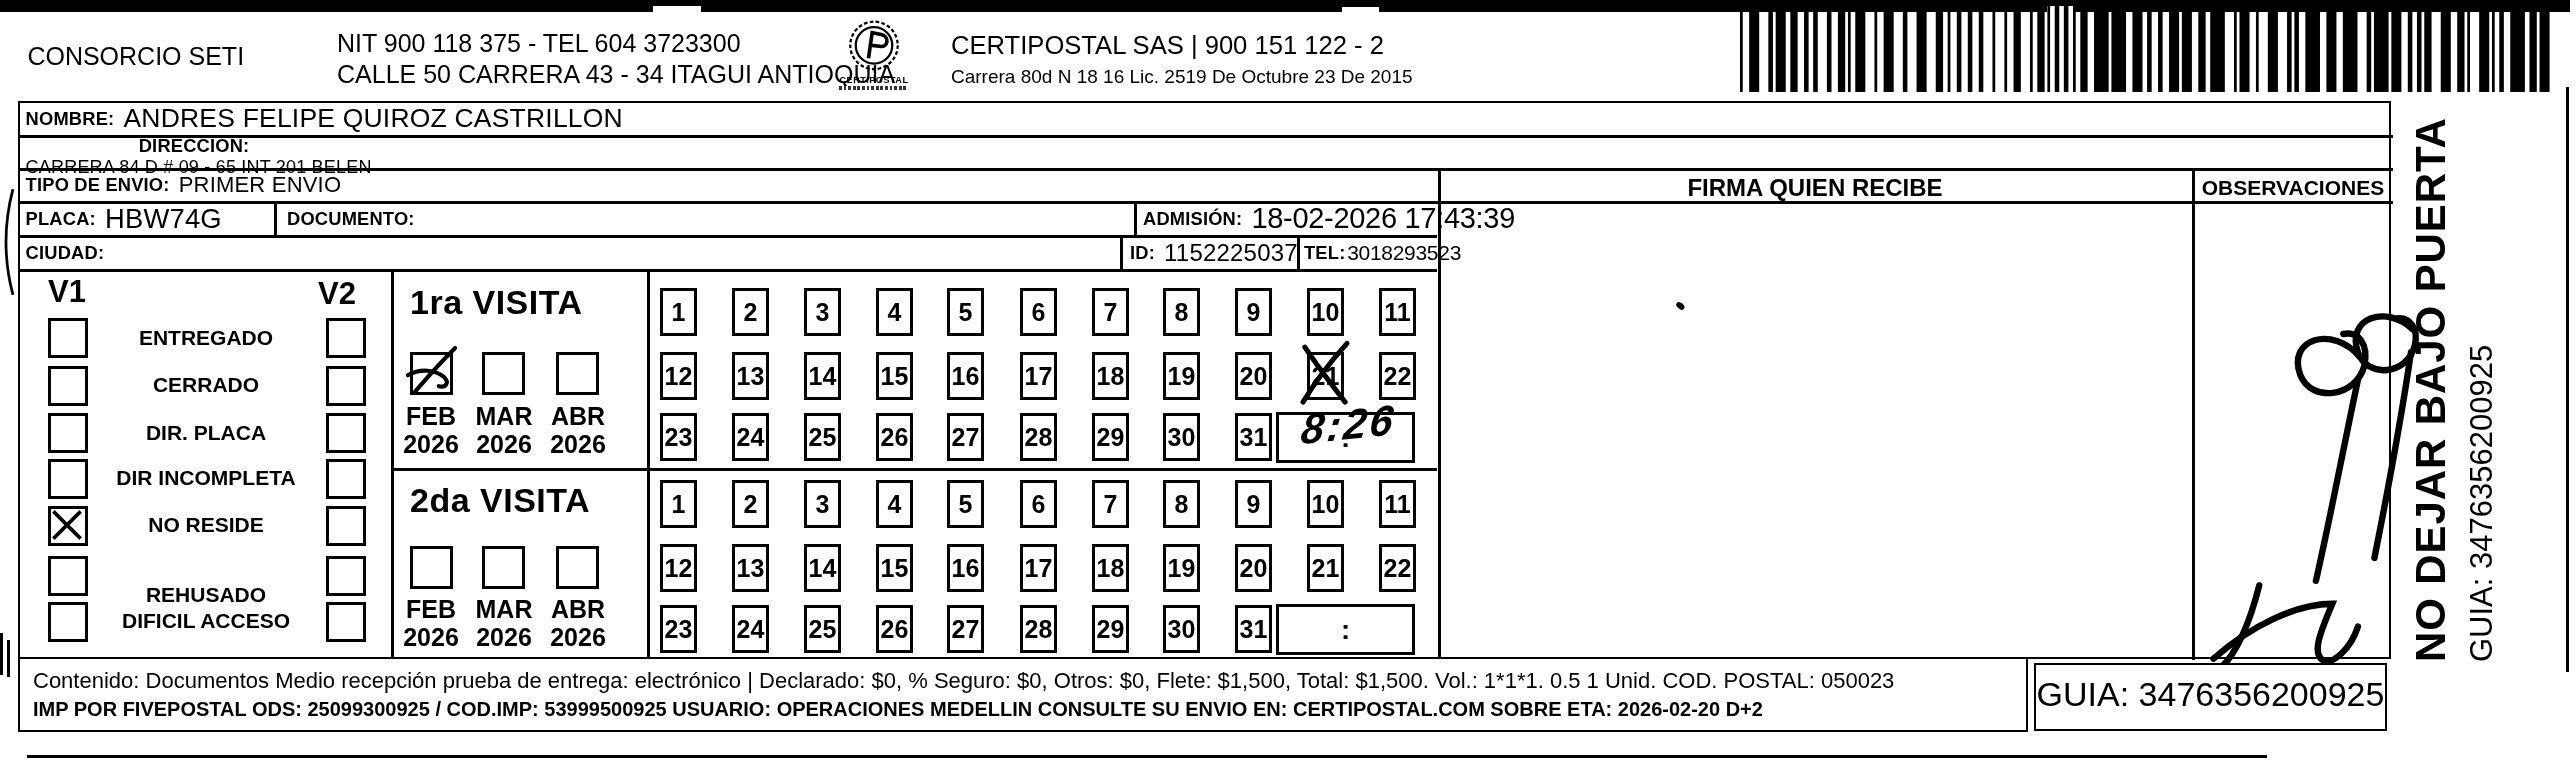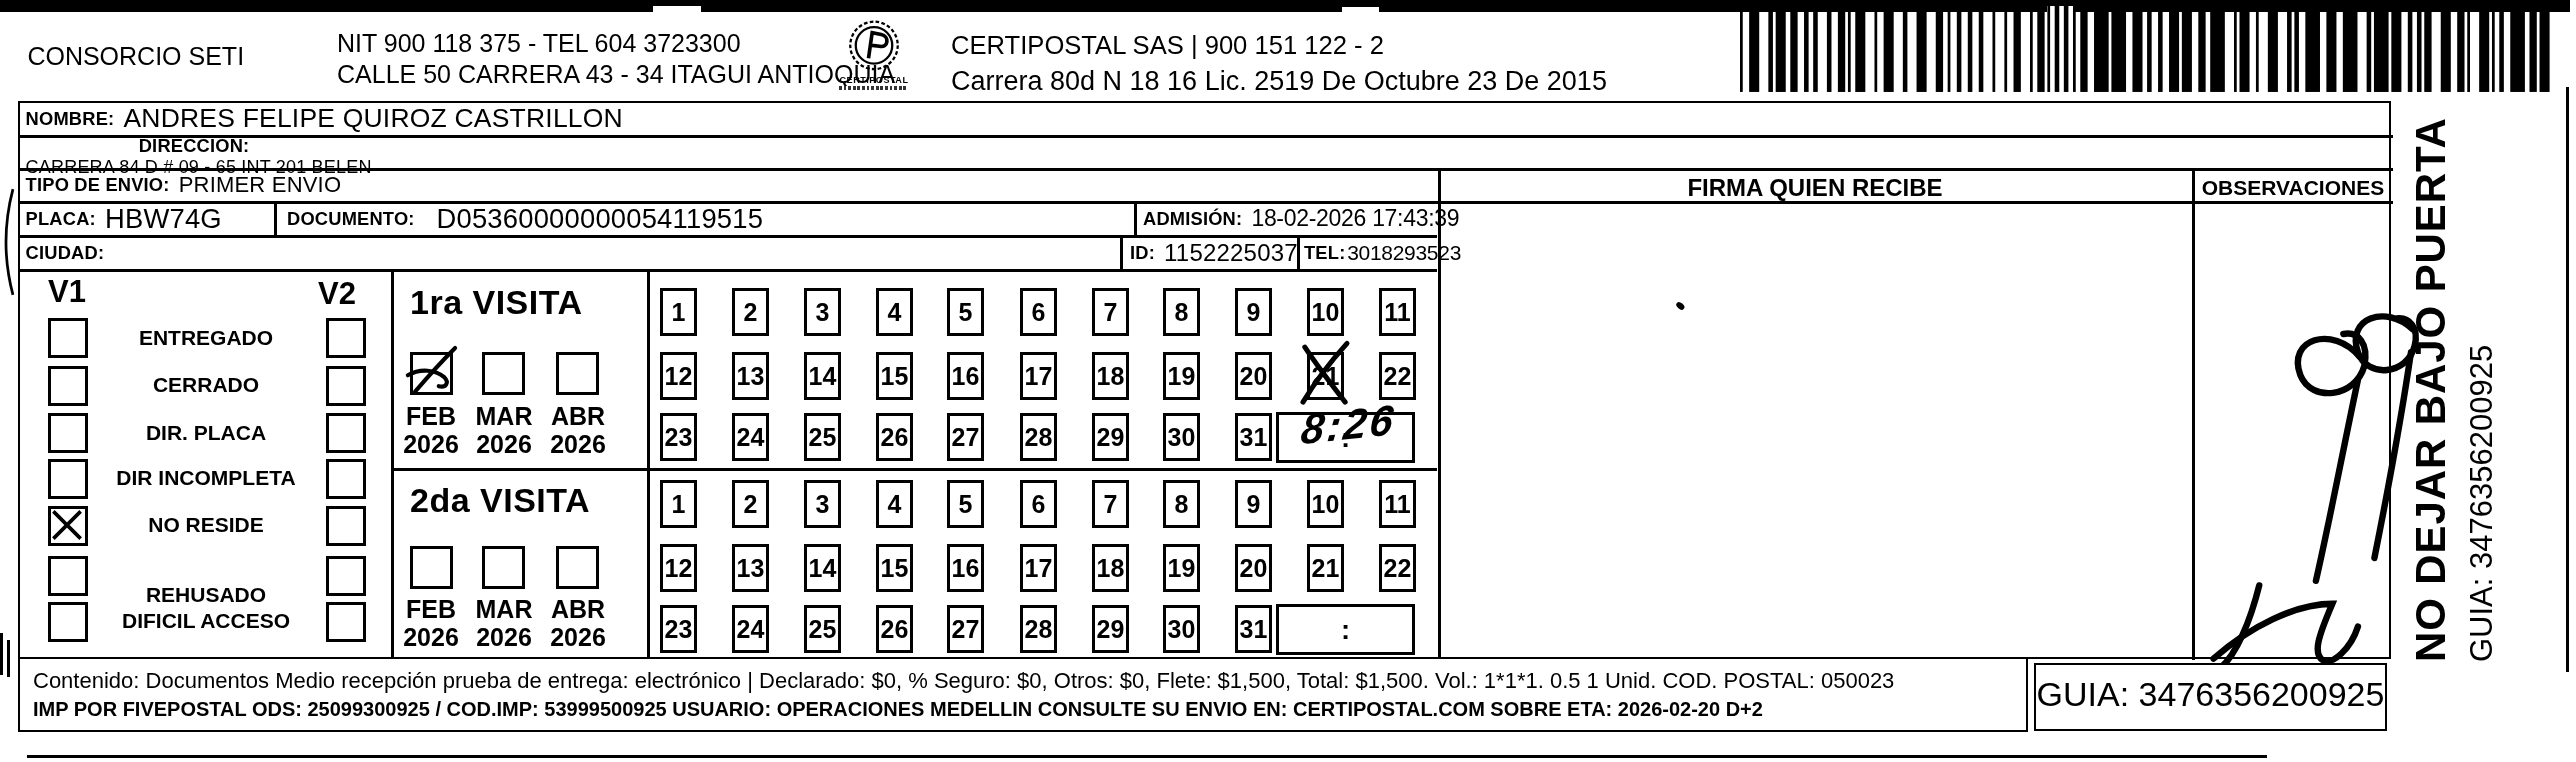--- a/index.html
+++ b/index.html
@@ -47,21 +47,21 @@
     <svg width="110" height="73" viewBox="0 0 120 80">
       <circle cx="60" cy="30" r="26" fill="none" stroke="#000" stroke-width="2.5" stroke-dasharray="4 2.5"></circle>
       <circle cx="60" cy="30" r="20" fill="none" stroke="#000" stroke-width="2.5"></circle>
       <path d="M54 44 L58 16 L68 18 C77 20 76 33 66 31 L58 30" fill="none" stroke="#000" stroke-width="4"></path>
     </svg>
     <div style="position:absolute;left:0;top:57px;width:110px;text-align:center;font-size:9.1px;font-weight:700;letter-spacing:0.5px;">CERTIPOSTAL</div>
     <div style="position:absolute;left:20px;top:68px;width:69px;height:3.7px;background:repeating-linear-gradient(90deg,#333 0 2.7px,#fff 2.7px 4.6px);"></div>
   </div>
 
   <div class="abs" style="left:951px;top:31px;font-size:25.6px;font-weight:500;">CERTIPOSTAL SAS | 900 151 122 - 2</div>
-  <div class="abs" style="left:951px;top:66px;font-size:27px;font-weight:500;">Carrera 80d N 18 16  Lic. 2519 De Octubre 23 De 2015</div>
+  <div class="abs" style="left:951px;top:66px;font-size:19px;font-weight:500;">Carrera 80d N 18 16  Lic. 2519 De Octubre 23 De 2015</div>
 
   <svg id="barcode" style="left:1740px;top:4.6px;" width="816" height="87" viewBox="0 0 892 95">
       <rect x="0" y="0" width="3" height="95" fill="#000"></rect>
       <rect x="10" y="0" width="11" height="95" fill="#000"></rect>
       <rect x="31" y="0" width="5" height="95" fill="#000"></rect>
       <rect x="39" y="0" width="11" height="95" fill="#000"></rect>
       <rect x="55" y="0" width="8" height="95" fill="#000"></rect>
       <rect x="70" y="0" width="5" height="95" fill="#000"></rect>
       <rect x="80" y="0" width="5" height="95" fill="#000"></rect>
       <rect x="95" y="0" width="5" height="95" fill="#000"></rect>
@@ -150,25 +150,24 @@
   <div class="fieldrow" style="left:25.6px;top:168px;">
     <span class="lbl">TIPO DE ENVIO:</span>
     <span class="val">PRIMER ENVIO</span>
   </div>
   <div class="fieldrow" style="left:25.6px;top:202px;">
     <span class="lbl">PLACA:</span>
     <span class="val" style="font-size:27.4px;">HBW74G</span>
   </div>
   <div class="fieldrow" style="left:287px;top:202px;">
     <span class="lbl">DOCUMENTO:</span>
-    <span class="val" style="font-size:27.4px;margin-left:12.8px;">D05360000000054119515</span>
   </div>
   <div class="fieldrow" style="left:1143px;top:202px;">
     <span class="lbl">ADMISIÓN:</span>
-    <span class="val" style="font-size:23px;letter-spacing:-0.3px;">18-02-2026 17:43:39</span>
+    <span class="val" style="font-size:29px;letter-spacing:-0.3px;">18-02-2026 17:43:39</span>
   </div>
   <div class="fieldrow" style="left:25.6px;top:236px;">
     <span class="lbl">CIUDAD:</span>
   </div>
   <div class="fieldrow" style="left:1130px;top:236px;">
     <span class="lbl">ID:</span>
     <span class="val" style="font-size:24px;text-align:right;">1152225037</span>
   </div>
   <div class="fieldrow" style="left:1304px;top:236px;">
     <span class="lbl" style="margin-right:1.8px;">TEL:</span>

